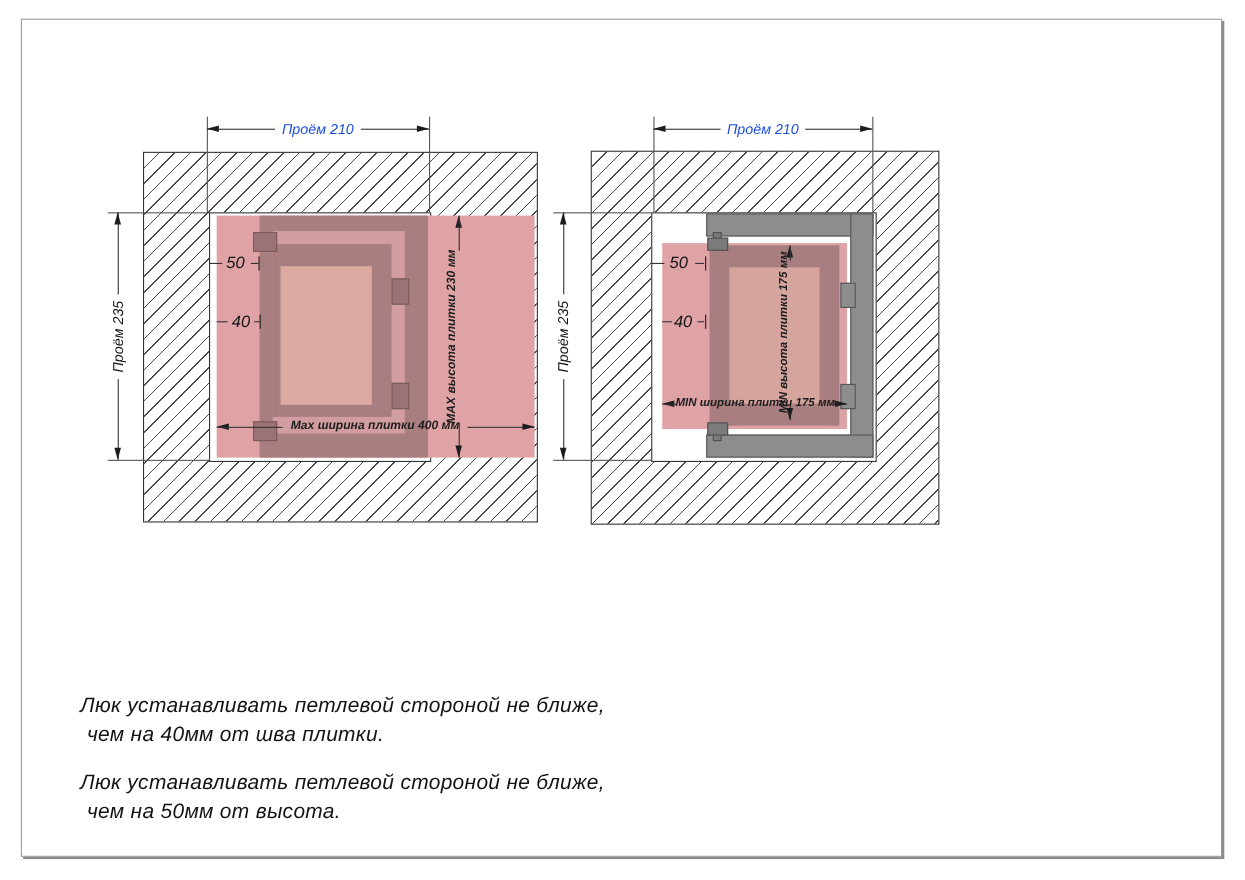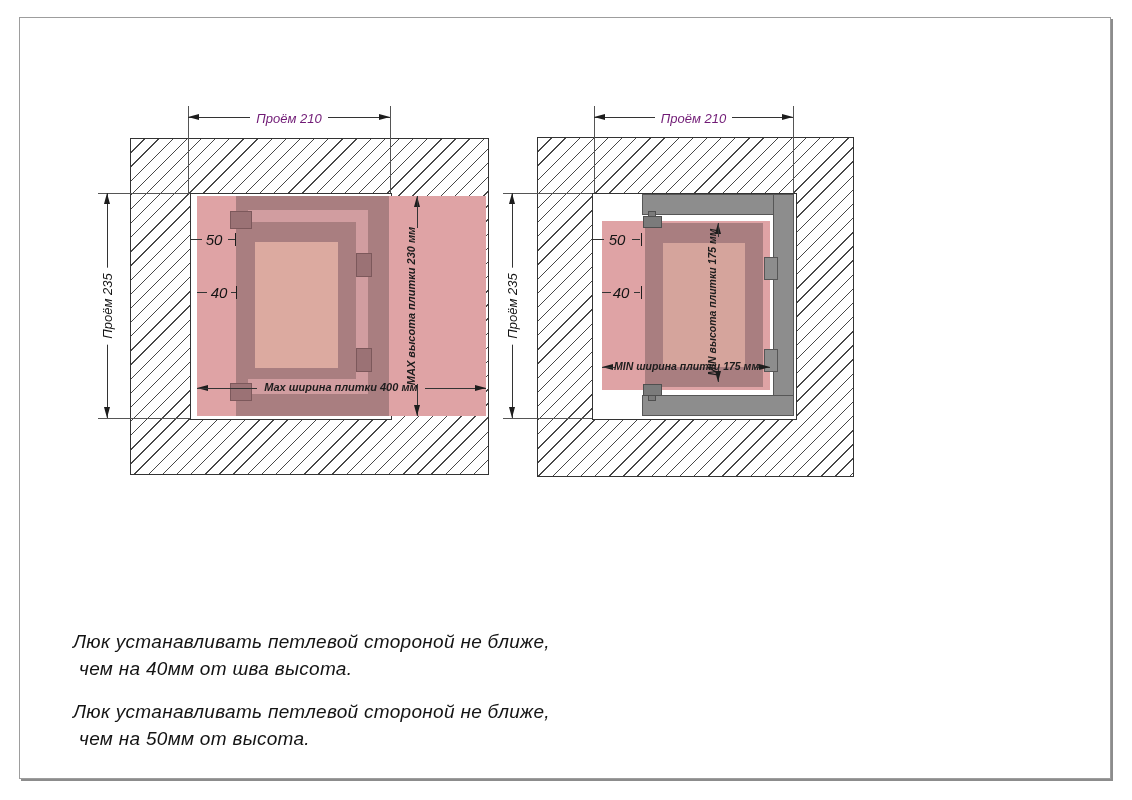--- a/index.html
+++ b/index.html
@@ -22,21 +22,21 @@
   .ext{background:#555;}
   .tick{width:1px;height:13px;background:#1d1d1d;}
   .ar{width:0;height:0;border-style:solid;}
   .ar-l{border-width:3.5px 11px 3.5px 0;border-color:transparent #1d1d1d transparent transparent;}
   .ar-r{border-width:3.5px 0 3.5px 11px;border-color:transparent transparent transparent #1d1d1d;}
   .ar-u{border-width:0 3.5px 11px 3.5px;border-color:transparent transparent #1d1d1d transparent;}
   .ar-d{border-width:11px 3.5px 0 3.5px;border-color:#1d1d1d transparent transparent transparent;}
   .dimwrap{text-align:center;}
   .dimlabel{
     display:inline-block;font:italic 13px "Liberation Sans",sans-serif;
-    color:#701a75;background:#ffffff;padding:0 6px;white-space:nowrap;
+    color:#1d4ed8;background:#ffffff;padding:0 6px;white-space:nowrap;
   }
   .dimnum{
     font:italic 15px "Liberation Sans",sans-serif;color:#141414;
     text-align:center;white-space:nowrap;
   }
   .tiledim{
     font:italic bold 11px "Liberation Sans",sans-serif;color:#1d1d1d;
     white-space:nowrap;text-align:center;
   }
   .tiledim-sm{
@@ -173,16 +173,16 @@
 
   <div class="abs ar ar-u" style="left:715px;top:223px;"></div>
   <div class="abs vline" style="left:718px;top:223px;height:14px;"></div>
   <span class="abs tiledim-sm rot" style="left:712px;top:302px;">MIN высота плитки 175 мм</span>
   <div class="abs vline" style="left:718px;top:368px;height:14px;"></div>
   <div class="abs ar ar-d" style="left:715px;top:371px;"></div>
 </div>
 
 <div>
   <div class="abs note" style="left:73px;top:631px;">Люк устанавливать петлевой стороной не ближе,</div>
-  <div class="abs note" style="left:79px;top:658px;"> чем на 40мм от шва высота.</div>
+  <div class="abs note" style="left:79px;top:658px;"> чем на 40мм от шва плитки.</div>
   <div class="abs note" style="left:73px;top:701px;">Люк устанавливать петлевой стороной не ближе,</div>
   <div class="abs note" style="left:79px;top:728px;"> чем на 50мм от высота.</div>
 </div>
 
 </body></html>

